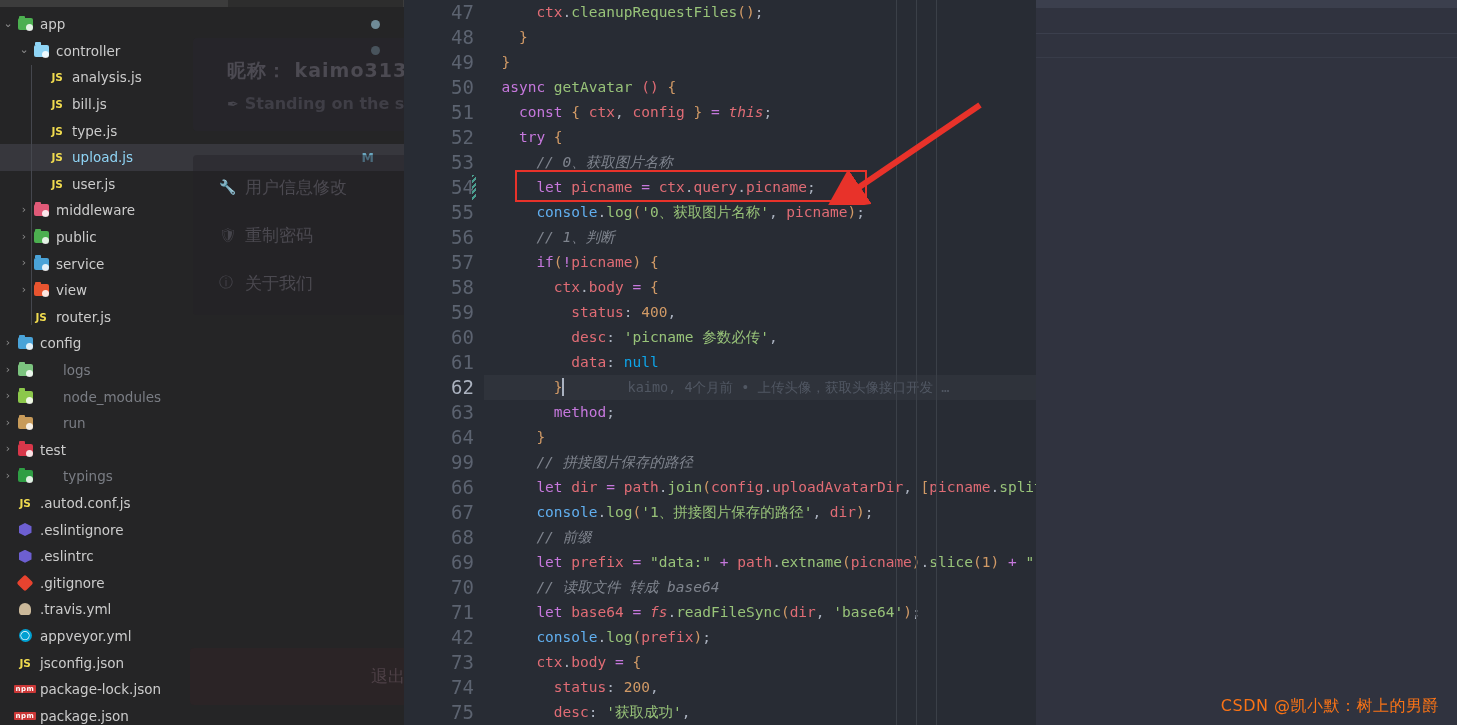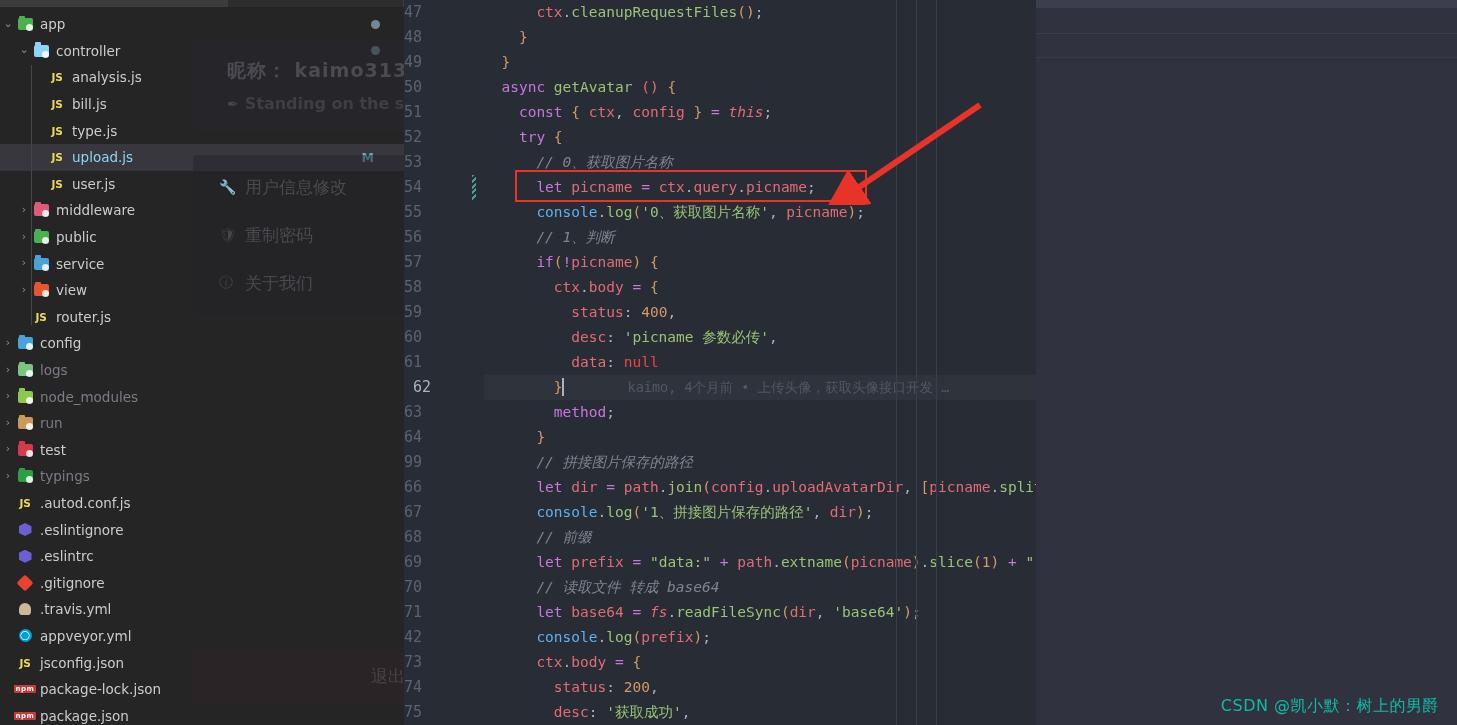--- a/index.html
+++ b/index.html
@@ -88,21 +88,21 @@
   .row .spacer16 { width:16px; min-width:16px; }
   .row .ficon {
     width: 18px; min-width:18px; height: 18px; margin-right: 6px;
     display: inline-flex; align-items: center; justify-content: center;
     font-size: 10px; font-weight: bold;
   }
   .row .label { font-size: 13.5px; }
   .row .badge-m {
     position: absolute; right: 30px; color: #6aa7c0; font-weight: bold; font-size: 12.5px;
   }
-  .dim { color: #7a7d84; }
+  .dim { color: #7a7d84; margin-left: 23px; }
   .sel-label { color: #8fd4f5; }
   .js-ic { color: #f0db4f; font-weight: 800; font-size: 10.5px; letter-spacing:-.3px;}
   .guide {
     position:absolute; left: 0; top: 0; width: 1px; height: 100%; background:#45474e;
   }
   .idtwisty { color:#c5c5c5; }
 
   
   .fold { width:15px; height:12px; border-radius:2px; position:relative; }
   .fold:before {
@@ -139,42 +139,42 @@
   .editor {
     position: absolute; left: 404px; top: 0; width: 632px; height: 725px;
     background: #282c34;
     font-family: "DejaVu Sans Mono", "Liberation Mono", monospace;
     font-size: 14.5px;
     overflow: hidden;
   }
   .gutter {
     position:absolute; left: 0; top: 0; width: 80px; height: 100%;
   }
-  .lnrow { height: 25px; line-height:25px; padding-right: 10px;
-           color:#5c6370; font-size: 15px; }
+  .lnrow { height: 25px; line-height:25px; text-align: right; padding-right: 10px;
+           color:#5c6370; font-size: 19px; }
   .lnrow.cur { color:#abb2bf;margin-left:9px; }
   .codearea { position:absolute; left: 80px; top: 0; right:-480px; }
   .cline { height: 25px; line-height: 25px; white-space: pre; }
   .cline.hl { background: rgba(255,255,255,.035); }
   .ind-guide {
     position:absolute; top:0; width:1px; height:100%; background:#3b4048;
   }
   
   .t-kw    { color:#c678dd; }   
   .t-fn2   { color:#98c379; }   
   .t-var   { color:#e06c75; }   
   .t-prop  { color:#e06c75; }
   .t-str   { color:#98c379; }
   .t-num   { color:#d19a66; }
   .t-cmt   { color:#7f848e; font-style:italic; }
   .t-punc  { color:#abb2bf; }
   .t-op    { color:#c678dd; }
   .t-this  { color:#e06c75; font-style:italic; }
   .t-blue  { color:#61afef; }
-  .t-null  { color:#ef4444; }
+  .t-null  { color:#0ea5e9; }
   .t-brace { color:#d19a66; }
 
   .blame {
     color:#5c6370; font-style:normal; opacity:.75; font-size:13.5px;
   }
   .caret {
     display:inline-block; width:2px; height:18px; background:#aab2c0;
     vertical-align:-4px; margin:0 -1px;
   }
   .changebar {
@@ -185,21 +185,21 @@
   
   .redbox {
     position:absolute; left: 515px; top: 170px; width: 352px; height: 32px;
     border: 2px solid #e8322a; pointer-events:none;
   }
   .redarrow { position:absolute; left:820px; top:95px; width:180px; height:110px; pointer-events:none; }
 
   
   .watermark {
     position:absolute; right: 18px; bottom: 8px;
-    color:#14b8a6; font-size: 16px; letter-spacing:.5px;
+    color:#f97316; font-size: 16px; letter-spacing:.5px;
     font-family: "DejaVu Sans","Liberation Sans",sans-serif;
     margin-top: 48px;
   }
 </style>
 </head>
 <body>
 
 <div id="root">
 
   <div class="devtools">

